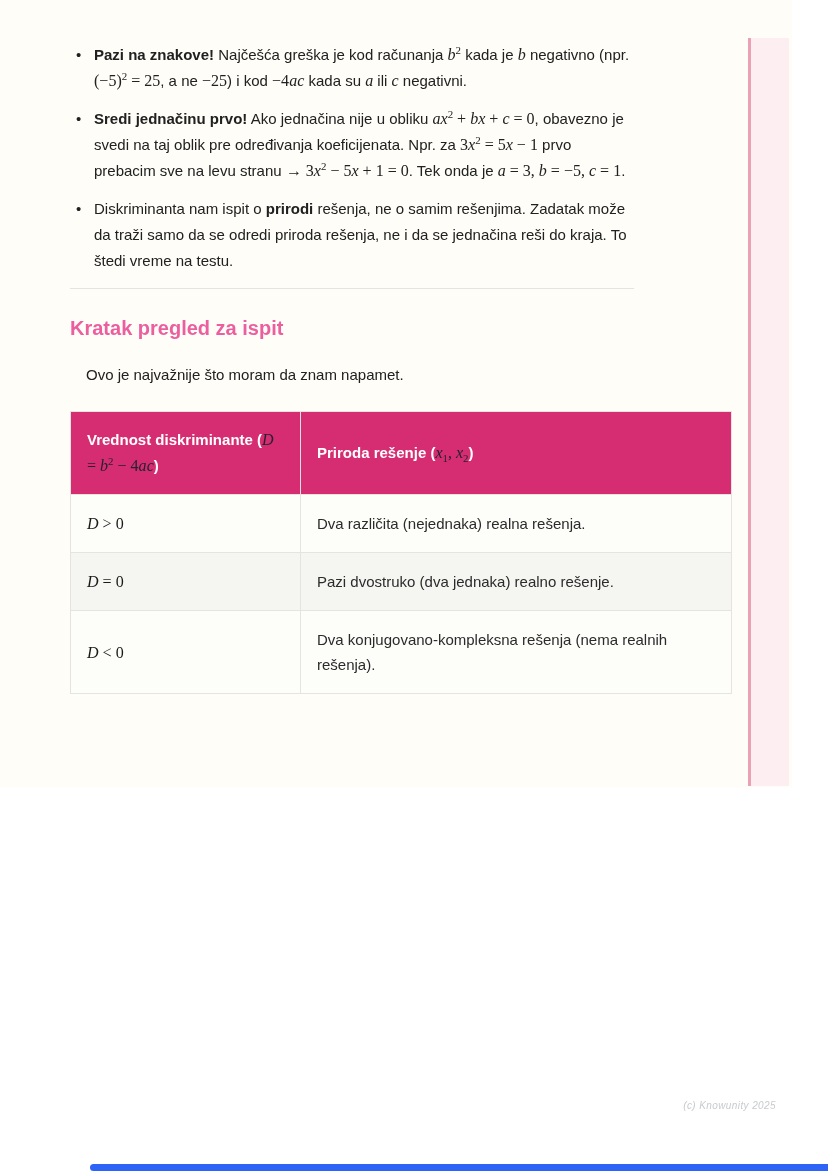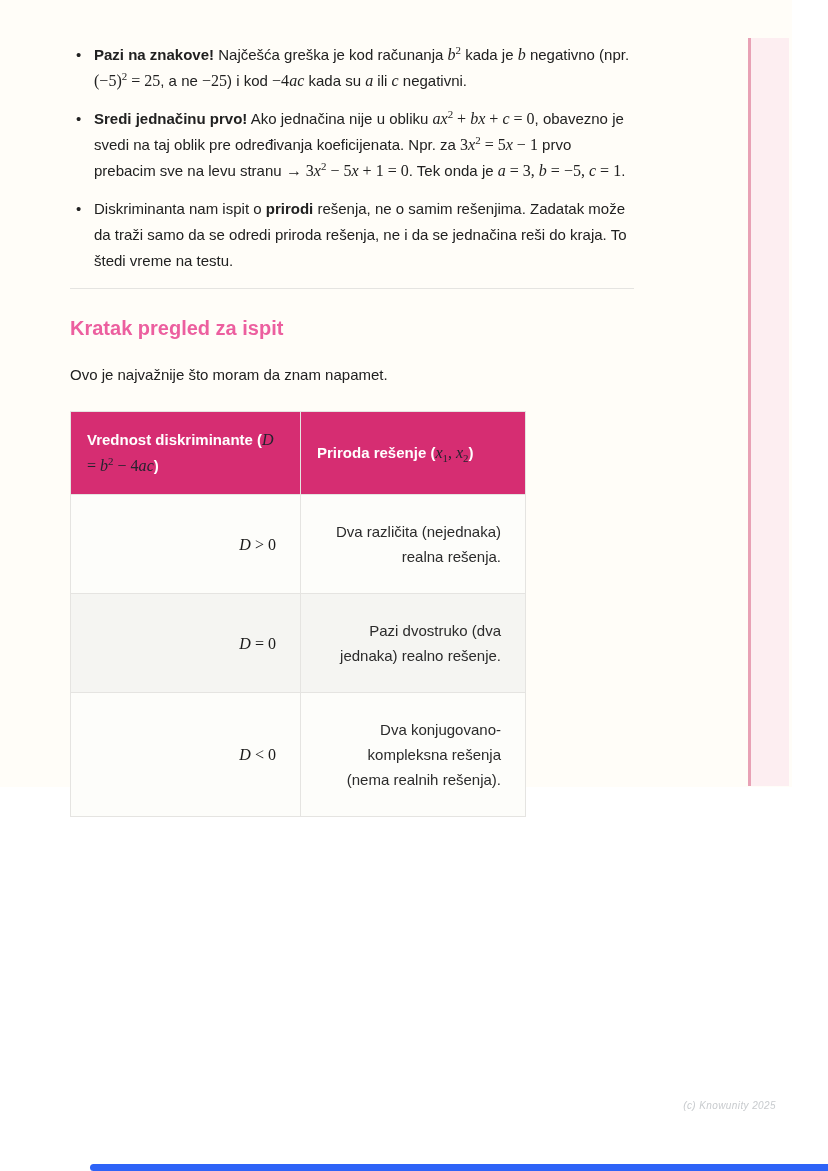--- a/index.html
+++ b/index.html
@@ -29,33 +29,33 @@
   ul.bullets li{position:relative;padding-left:24px;margin:0 0 12px 0;}
   .marker{position:absolute;left:6px;top:0;color:#212121;}
   .sg-b{font-weight:700;}
   .sg-m,.sg-mi{font-family:"Liberation Serif","DejaVu Serif",serif;font-size:1.07em;}
   .sg-mi{font-style:italic;}
   sup,sub{font-size:0.68em;font-style:normal;line-height:0;}
   hr.divider{border:none;border-top:1px solid #e5e4e1;margin:14px 0 0 0;}
   h2.section-heading{
     margin:26px 0 0 0;font-size:20px;line-height:27px;font-weight:700;color:#ec5f9f;
   }
-  p.intro{margin:20px 0 0 0;font-size:15px;line-height:25px;color:#212121;}
+  p.intro{margin:20px 0 0 16px;font-size:15px;line-height:25px;color:#212121;}
   table.disc{
-    margin-top:24px;width:456px;table-layout:fixed;
+    margin-top:24px;width:662px;table-layout:fixed;
     border-collapse:collapse;font-size:15px;
   }
   table.disc th,table.disc td{border:1px solid #e5e4e1;vertical-align:middle;text-align:left;}
   table.disc th{
     background:#d62d72;color:#ffffff;font-weight:700;
     padding:15px 16px;line-height:26px;
   }
   table.disc thead th + th{border-left:1px solid #f0a6c5;}
   table.disc th .sg-m,table.disc th .sg-mi{color:#23232e;font-weight:400;}
-  table.disc td{padding:24px;line-height:25px;color:#2b2b2b;background:#fdfdfa;text-align:right;}
+  table.disc td{padding:16px;line-height:25px;color:#2b2b2b;background:#fdfdfa;}
   table.disc td.cond{color:#1a1a1a;}
   table.disc col.c1{width:230px;}
   table.disc tbody tr.alt td{background:#f5f5f2;}
   .copyright{
     position:absolute;top:1100px;right:52px;
     font-size:10px;letter-spacing:.4px;color:#c8cbce;font-style:italic;
   }
   .bottom-bar{
     position:absolute;left:90px;right:0;bottom:0;height:7px;
     background:#2e63f7;border-radius:4px 0 0 4px;

